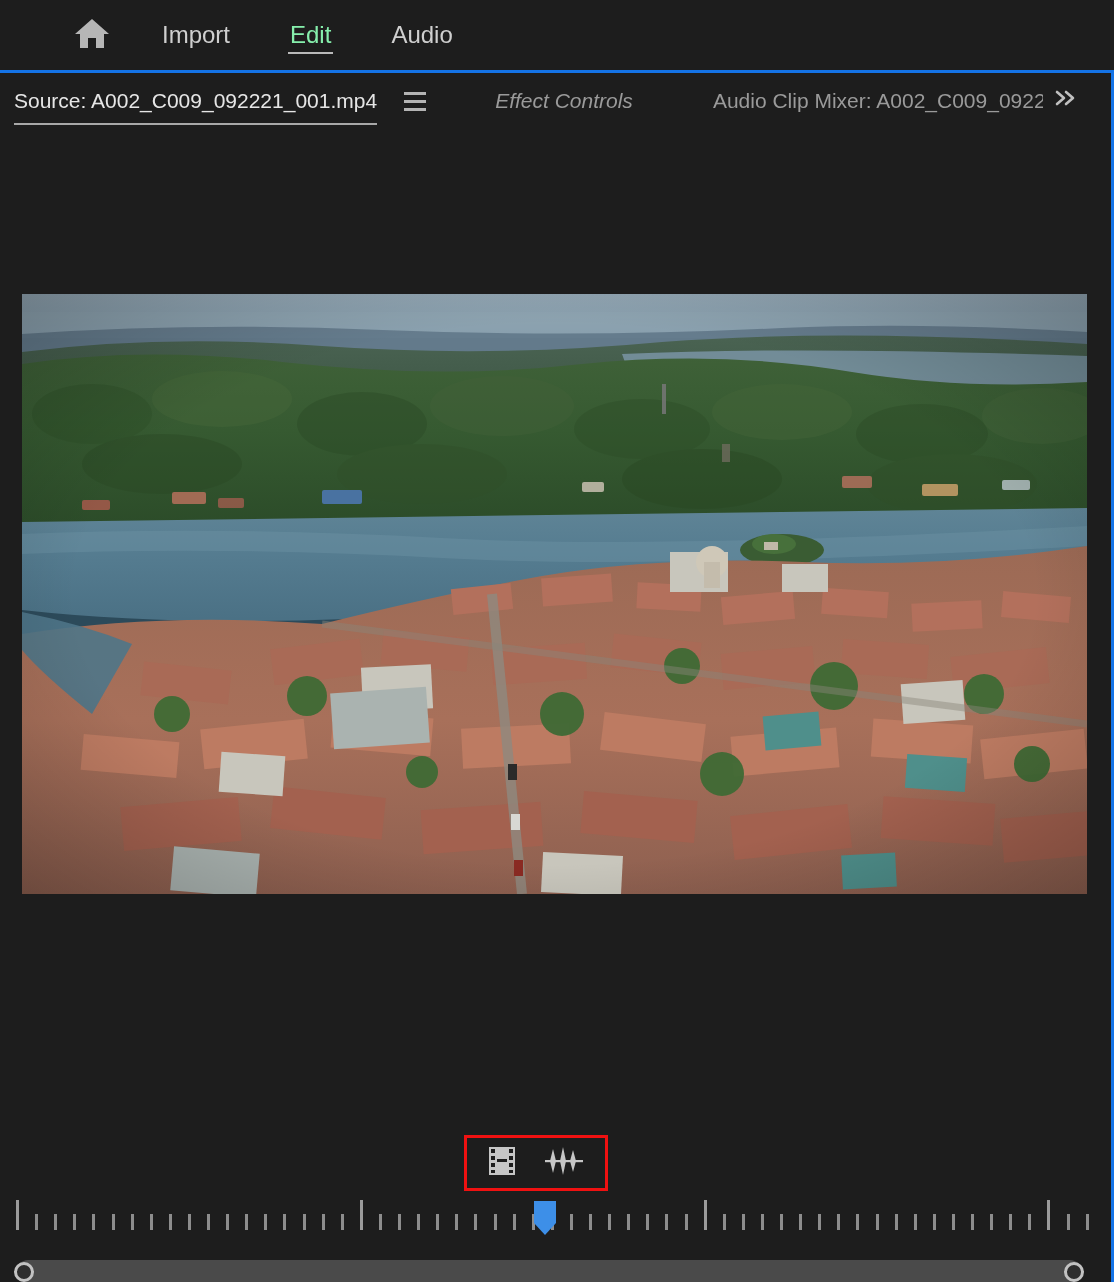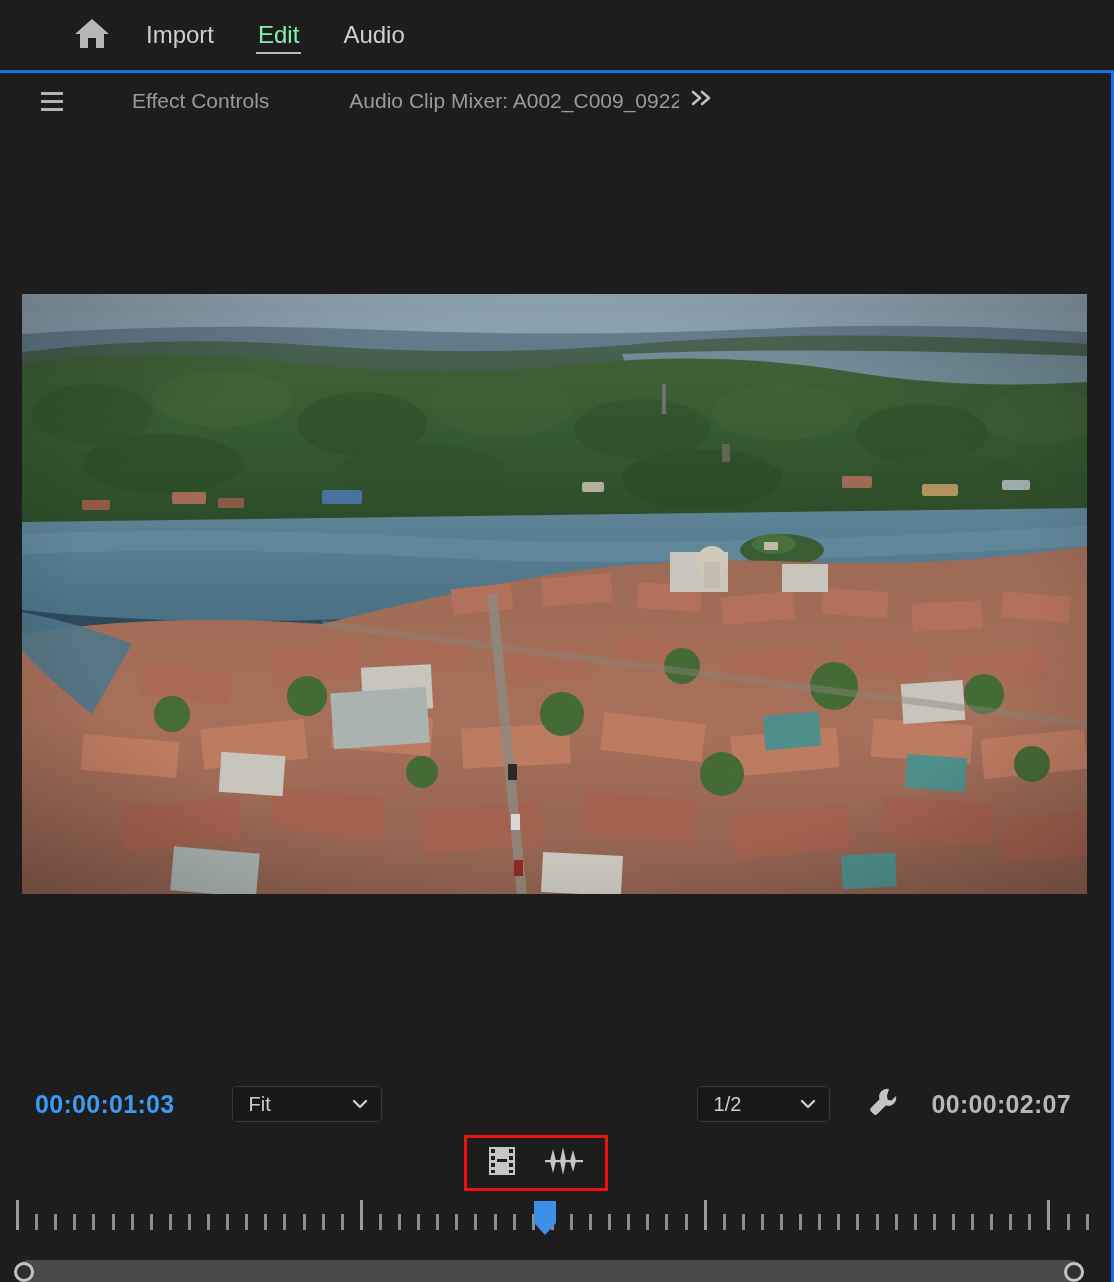--- a/index.html
+++ b/index.html
@@ -6,21 +6,21 @@
   html,body { background:#1d1d1d; }
   body {
     width:1114px; height:1282px;
     font-family:"Liberation Sans", sans-serif;
     color:#c8c8c8; overflow:hidden; position:relative;
   }
 
   
   .topnav {
     height:70px; background:#1d1d1d;
-    display:flex; align-items:center; gap:0;
+    display:flex; align-items:center; gap:16px;
     padding-left:60px;
   }
   .home-btn { width:64px; height:44px; display:flex; align-items:center; justify-content:center; }
   .navtab {
     font-size:24px; color:#cfcfcf; padding:0 22px; height:46px;
     display:flex; align-items:center; position:relative;
   }
   .navtab.active { color:#86efac; }
   .navtab.active::after {
     content:""; position:absolute; left:20px; right:20px; bottom:4px;
@@ -37,21 +37,21 @@
   
   .tabbar { height:56px; display:flex; align-items:center; padding-left:14px; }
   .tabitem { font-size:21px; color:#9a9a9a; display:flex; align-items:center; height:44px; }
   .tabitem.active { color:#e6e6e6; position:relative; }
   .tabitem.active::after {
     content:""; position:absolute; left:0; right:0; bottom:-2px; height:2px; background:#a8a8a8;
   }
   .hamburger { width:44px; height:30px; display:flex; flex-direction:column;
                justify-content:center; gap:5px; align-items:center; margin-left:16px; }
   .hamburger i { display:block; width:22px; height:3px; background:#b4b4b4; }
-  .tab-effect { margin-left:58px; }
+  .tab-effect { margin-left:58px;font-style:italic; }
   .tab-audio { margin-left:80px; max-width:330px; overflow:hidden;
                white-space:nowrap; text-overflow:clip; }
   .chev-more { margin-left:10px; font-size:22px; color:#bdbdbd; }
 
   
   .monitor-wrap {
     position:absolute; left:0; top:56px; width:1108px; height:930px;
     display:flex; align-items:center; justify-content:center; background:#1d1d1d;
   }
   .video { position:relative; width:1065px; height:600px; overflow:hidden; background:#2c4a5a; }
@@ -115,20 +115,23 @@
     <span>Edit</span>
   </div>
   <div class="navtab">
     <span>Audio</span>
   </div>
 </div>
 
 <div class="panel">
 
   <div class="tabbar">
+    <div class="tabitem active">
+      <span>Source: A002_C009_092221_001.mp4</span>
+    </div>
     <div class="hamburger">
       <i></i>
       <i></i>
       <i></i>
     </div>
     <div class="tabitem tab-effect">
       <span>Effect Controls</span>
     </div>
     <div class="tabitem tab-audio">
       <span>Audio Clip Mixer: A002_C009_09222</span>
@@ -309,51 +312,20 @@
           <rect x="492" y="566" width="9" height="16" fill="#8a2a22"></rect>
         </g>
 
         <path d="M0 318 Q60 330 110 350 L70 420 Q20 380 0 356 Z" fill="#4f7688" opacity="0.9"></path>
 
         <rect x="0" y="0" width="1065" height="600" fill="url(#vig)"></rect>
       </svg>
     </div>
   </div>
 
-  <div class="ctrlbar">
-    <div class="tc-blue">00:00:01:03</div>
-
-    <div class="dropdown dd-fit">
-      <span>Fit</span>
-      <span class="chev">
-        <svg width="18" height="18" viewBox="0 0 18 18">
-          <path d="M3 6 L9 12 L15 6" stroke="#cfcfcf" stroke-width="2.4" fill="none" stroke-linecap="round" stroke-linejoin="round"></path>
-        </svg>
-      </span>
-    </div>
-
-    <div class="dropdown dd-res" style="margin-left:315px;">
-      <span>1/2</span>
-      <span class="chev">
-        <svg width="18" height="18" viewBox="0 0 18 18">
-          <path d="M3 6 L9 12 L15 6" stroke="#cfcfcf" stroke-width="2.4" fill="none" stroke-linecap="round" stroke-linejoin="round"></path>
-        </svg>
-      </span>
-    </div>
-
-    <div class="wrench">
-      <span>
-        <svg width="34" height="34" viewBox="0 0 34 34">
-          <path d="M23 4 a8 8 0 0 0 -9.5 10.2 L5 22.7 a2.6 2.6 0 0 0 0 3.7 l2.6 2.6 a2.6 2.6 0 0 0 3.7 0 l8.5 -8.5 A8 8 0 0 0 30 11 l-4.4 4.4 -3.9 -0.7 -0.7 -3.9 Z" fill="#c4c4c4"></path>
-        </svg>
-      </span>
-    </div>
-
-    <div class="tc-grey">00:00:02:07</div>
-  </div>
 
   <div class="redbox">
     <div class="icon-btn">
       <span>
         <svg width="30" height="32" viewBox="0 0 30 32">
           <rect x="2" y="2" width="26" height="28" fill="#c6c6c6"></rect>
           <g fill="#1d1d1d">
             <rect x="4" y="4" width="4" height="4"></rect>
               <rect x="4" y="11" width="4" height="4"></rect>
             <rect x="4" y="18" width="4" height="4"></rect>

